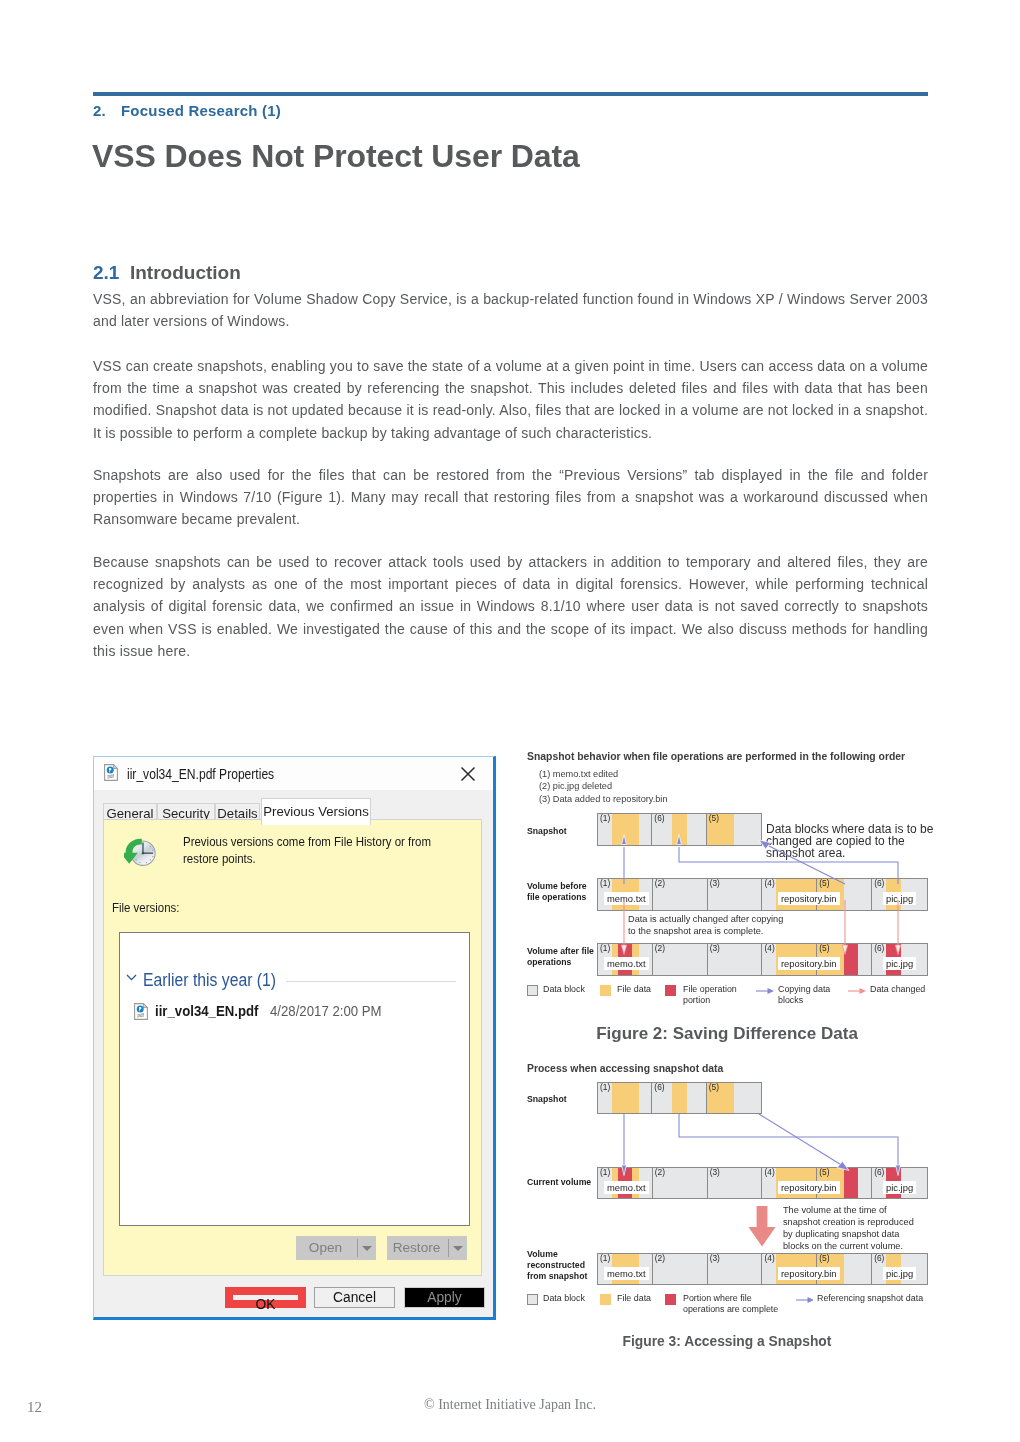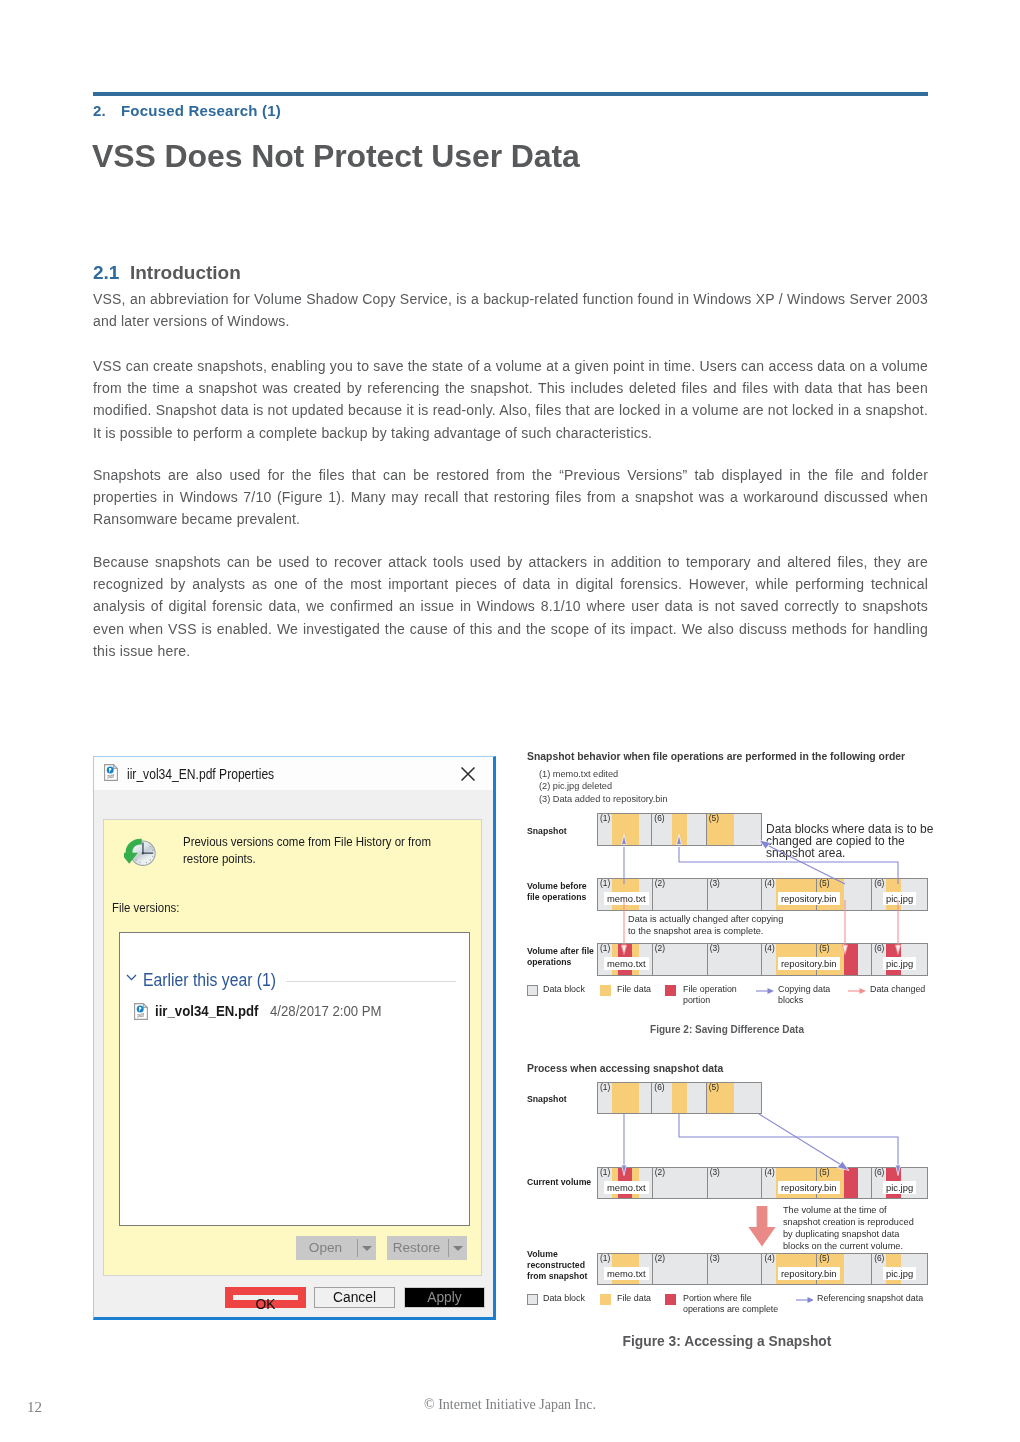--- a/index.html
+++ b/index.html
@@ -15,21 +15,21 @@
   .h2{position:absolute;left:93px;top:262px;font-size:19px;font-weight:bold;color:#58595b;}
   .h2 .sec{color:#2f6b9e;}
   .para{position:absolute;left:93px;width:835px;font-size:14px;letter-spacing:.2px;line-height:22.2px;color:#58595b;text-align:justify;}
   #p1{top:288px;}
   #p2{top:355px;}
   #p3{top:464px;}
   #p4{top:551px;}
   
   .caption{position:absolute;font-size:13.8px;font-weight:bold;color:#58595b;text-align:center;}
   #cap1{left:91px;top:1334px;width:404px;}
-  #cap2{left:525px;top:1024px;width:404px;font-size:10px;}
+  #cap2{left:525px;top:1024px;width:404px;font-size:17px;}
   #cap3{left:525px;top:1334px;width:404px;}
   
   .pagenum{position:absolute;left:27px;top:1399px;font-size:15px;color:#7d7f82;font-family:"Liberation Serif",serif;}
   .copy{position:absolute;left:0;top:1397px;width:1020px;text-align:center;font-size:14px;color:#7d7f82;font-family:"Liberation Serif",serif;}
 
   
   #fig1{position:absolute;left:93px;top:756px;width:403px;height:564px;box-sizing:border-box;
         background:#f0f0f0;border:1px solid #a6cdeb;border-right:3px solid #1b7fd1;border-bottom:3px solid #1b7fd1;
         font-family:"Liberation Sans",sans-serif;}
   #fig1 .titlebar{position:absolute;left:0;top:0;width:399px;height:33px;background:#fdfdfd;}
@@ -117,20 +117,26 @@
           <path d="M5.1 4.1 h1.4 a1.25 1.25 0 0 1 0 2.4 h-0.8 v2.0 h-0.6 z" fill="#ffffff"></path>
           <text x="6.6" y="14.1" font-family="'Liberation Sans',sans-serif" font-size="4.5" fill="#565656" text-anchor="middle">pdf</text>
         </svg>
       </span>
       <span class="tb-title">iir_vol34_EN.pdf Properties</span>
       <span class="tb-close">
         <svg width="20" height="20" viewBox="0 0 20 20">
             <path d="M3.5 3.5 L16.5 16.5 M16.5 3.5 L3.5 16.5" stroke="#2b2b2b" stroke-width="1.5" fill="none"></path>
           </svg>
       </span>
+    </div>
+    <div class="tabrow">
+      <div class="tab" style="left:0;width:54px">General</div>
+      <div class="tab" style="left:54px;width:58px">Security</div>
+      <div class="tab" style="left:112px;width:45px">Details</div>
+      <div class="tab active" style="left:158px;width:110px">Previous Versions</div>
     </div>
     <div class="tabbody">
       <span class="clock">
         <svg width="42" height="42" viewBox="0 0 42 42">
           <defs>
             <linearGradient id="clkg" x1="0.15" y1="0" x2="0.75" y2="1">
               <stop offset="0" stop-color="#f7f9fa"></stop>
                 <stop offset="0.35" stop-color="#dfe5e8"></stop>
               <stop offset="0.52" stop-color="#c5ced4"></stop>
                 <stop offset="0.75" stop-color="#e8edef"></stop>

